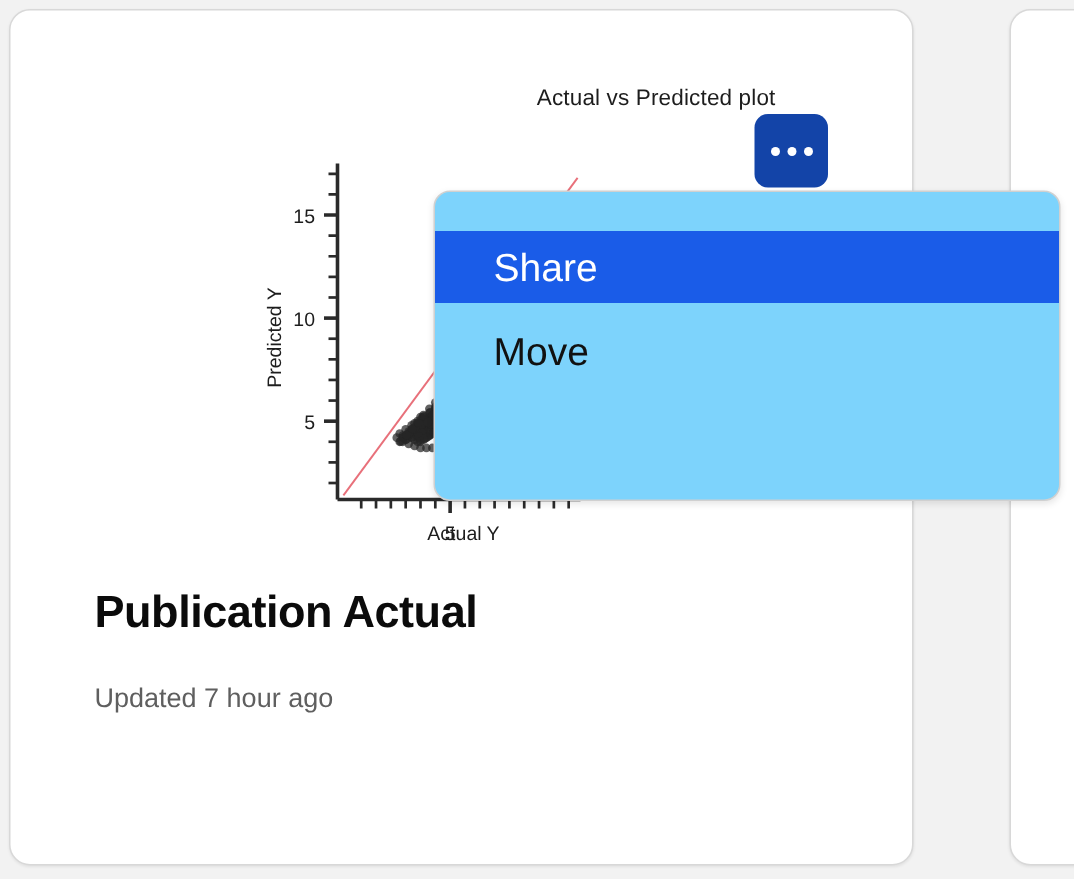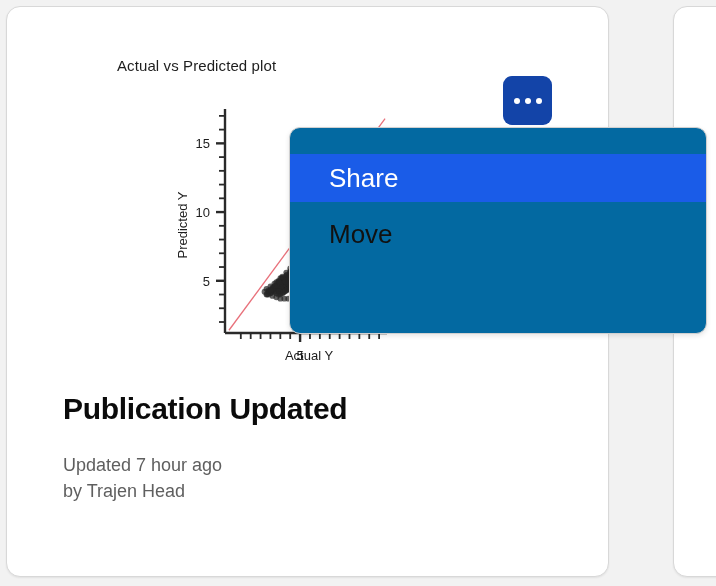--- a/index.html
+++ b/index.html
@@ -36,21 +36,21 @@
   
   .chart-wrap {
     position: absolute;
     left: 110px; top: 50px;
     width: 420px; height: 300px;
   }
   .chart-title {
     position: absolute;
     left: 0; top: 0;
     width: 400px;
-    text-align: left;
+    text-align: right;
     font-size: 15px;
     color: #1d1d1d;
     font-family: "Liberation Sans", sans-serif;
     letter-spacing: 0.1px;
   }
   .plot-svg { position: absolute; left: 0px; top: 18px; }
 
   .axis-label {
     font-size: 13px;
     fill: #1d1d1d;
@@ -82,21 +82,21 @@
     border-radius: 50%;
     background: #ffffff;
     display: block;
   }
 
   
   #context-menu {
     position: absolute;
     left: 289px; top: 127px;
     width: 418px; height: 207px;
-    background: #0369a1;
+    background: #7dd3fc;
     border: 1px solid #d0d0d0;
     border-radius: 11px;
     box-shadow: 0 2px 5px rgba(0,0,0,0.10);
     padding-top: 26px;
     overflow: hidden;
     z-index: 20;
   }
   .menu-item {
     height: 48px;
     display: flex;
@@ -418,24 +418,23 @@
         <text id="xlabel-text" class="axis-label" x="192" y="285" text-anchor="middle">Actual Y</text>
       </svg>
     </div>
 
     <button id="kebab-button">
       <span class="dot"></span>
       <span class="dot"></span>
       <span class="dot"></span>
     </button>
 
-    <div id="card-title">Publication Updated</div>
+    <div id="card-title">Publication Actual</div>
     <div id="card-meta">
       <div>Updated 7 hour ago</div>
-      <div>by Trajen Head</div>
     </div>
 
   </div>
 
   <div id="context-menu">
     <div class="menu-item highlighted">
       <span>Share</span>
     </div>
     <div class="menu-item spaced">
       <span>Move</span>

